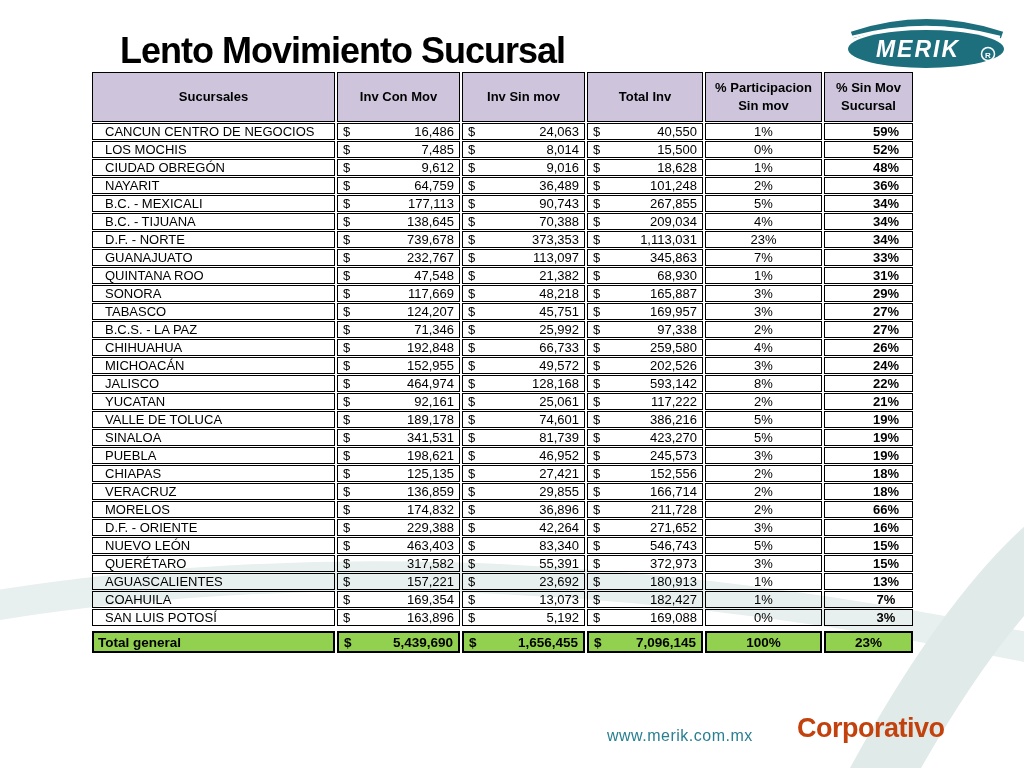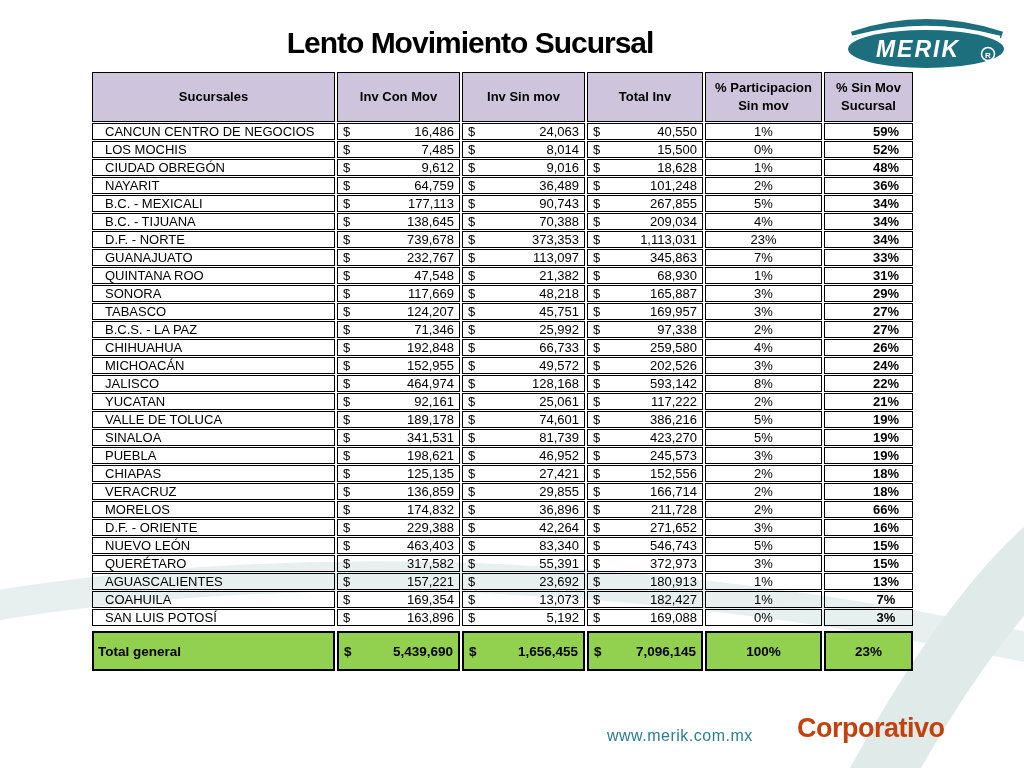--- a/index.html
+++ b/index.html
@@ -5,21 +5,21 @@
   * { box-sizing: border-box; }
   html,body { margin:0; padding:0; }
   body {
     width:1024px; height:768px; position:relative; overflow:hidden;
     background:#ffffff; font-family:"Liberation Sans", sans-serif; color:#000;
   }
   .bg-svg { position:absolute; left:0; top:0; width:1024px; height:768px; z-index:0; }
 
   .slide-title {
     position:absolute; top:6px; left:120px; width:700px; z-index:2;
-    text-align:center; font-size:30px; font-weight:bold; letter-spacing:-1px;
+    text-align:left; font-size:36px; font-weight:bold; letter-spacing:-1px;
     font-family:"Liberation Sans", sans-serif; white-space:nowrap;
   }
 
   .logo { position:absolute; top:18px; right:16px; z-index:2; }
 
   .table-zone { position:absolute; left:90px; top:71px; z-index:1; }
 
   table { border-collapse:separate; table-layout:fixed; }
   table.main { border-spacing:2px 1px; }
   table.tot  { border-spacing:2px 0; margin-top:4px; }
@@ -33,21 +33,21 @@
     border:1.4px solid #000; height:16px; font-size:13px;
     padding:0 5px; background:transparent; vertical-align:middle;
     overflow:hidden; white-space:nowrap;
   }
   td.c-name { text-align:left; padding-left:12px; }
   .mw { display:flex; justify-content:space-between; align-items:center; width:100%; }
   td.c-pct { text-align:center; }
   td.c-pct-b { text-align:center; font-weight:bold;padding-left:40px; }
 
   .tot td {
-    background:#92d050; border:2px solid #000; height:40px;
+    background:#92d050; border:2px solid #000; height:22px;
     font-size:13.5px; font-weight:bold; padding:0 5px; vertical-align:middle;
     white-space:nowrap;
   }
   .tot td.c-name { text-align:left; padding-left:4px; }
 
   .footer-url {
     position:absolute; left:607px; top:727px; z-index:2;
     font-size:16px; color:#2a7f91; letter-spacing:0.5px;
   }
   .footer-brand {

